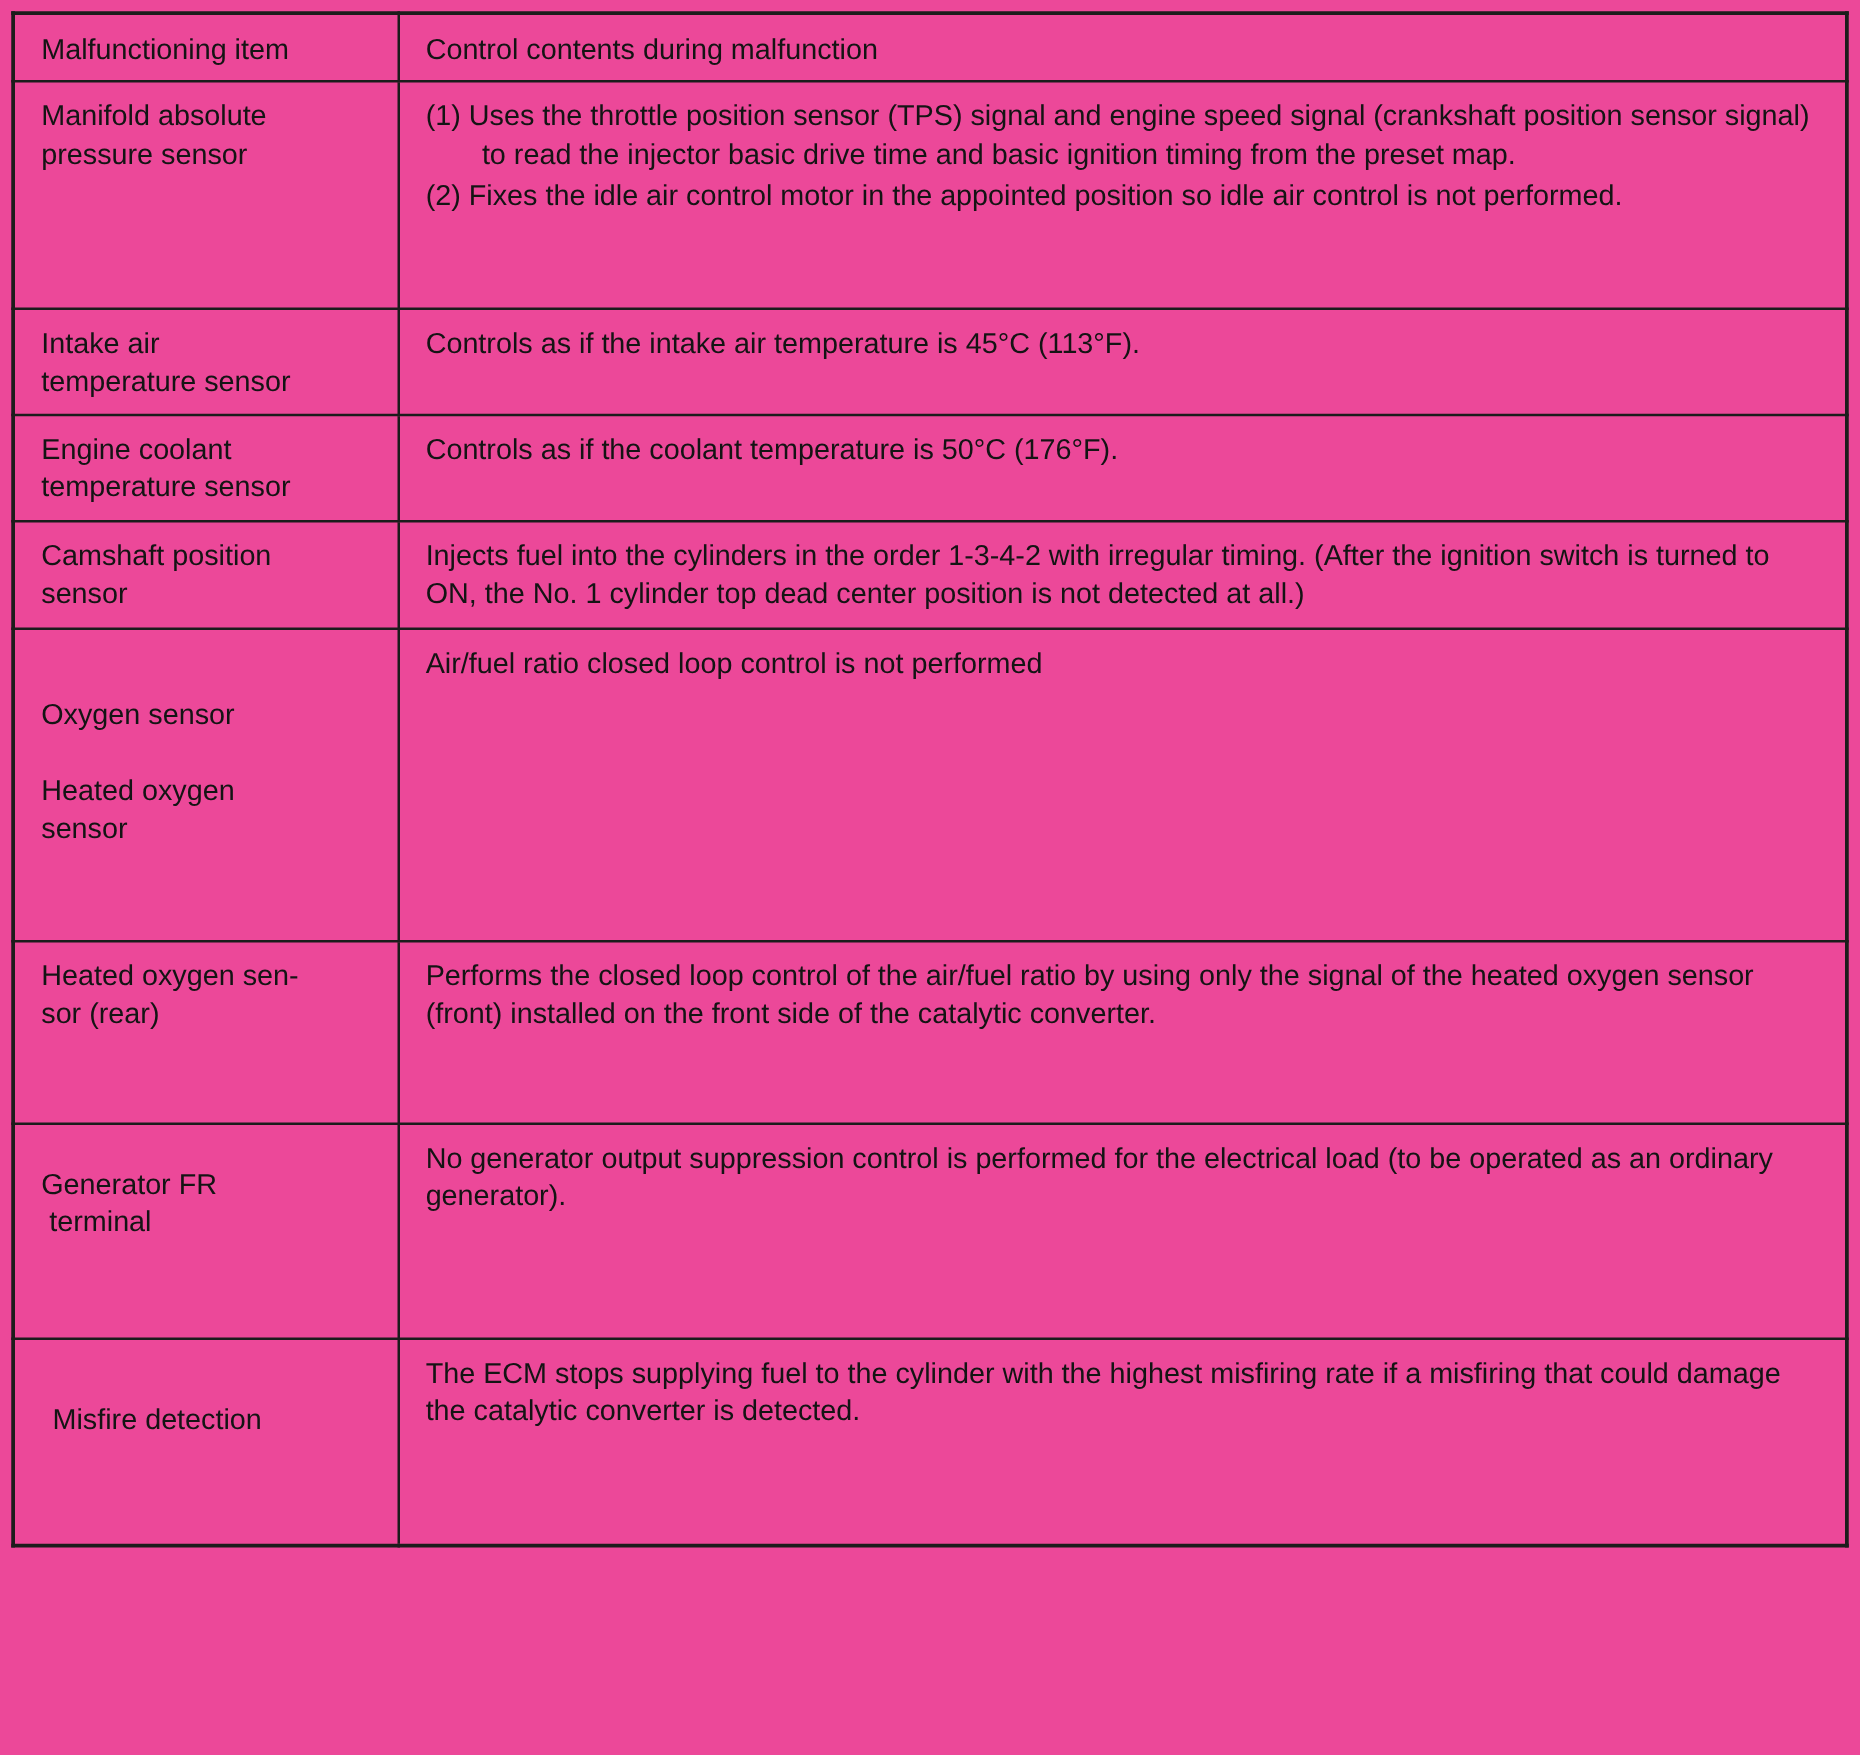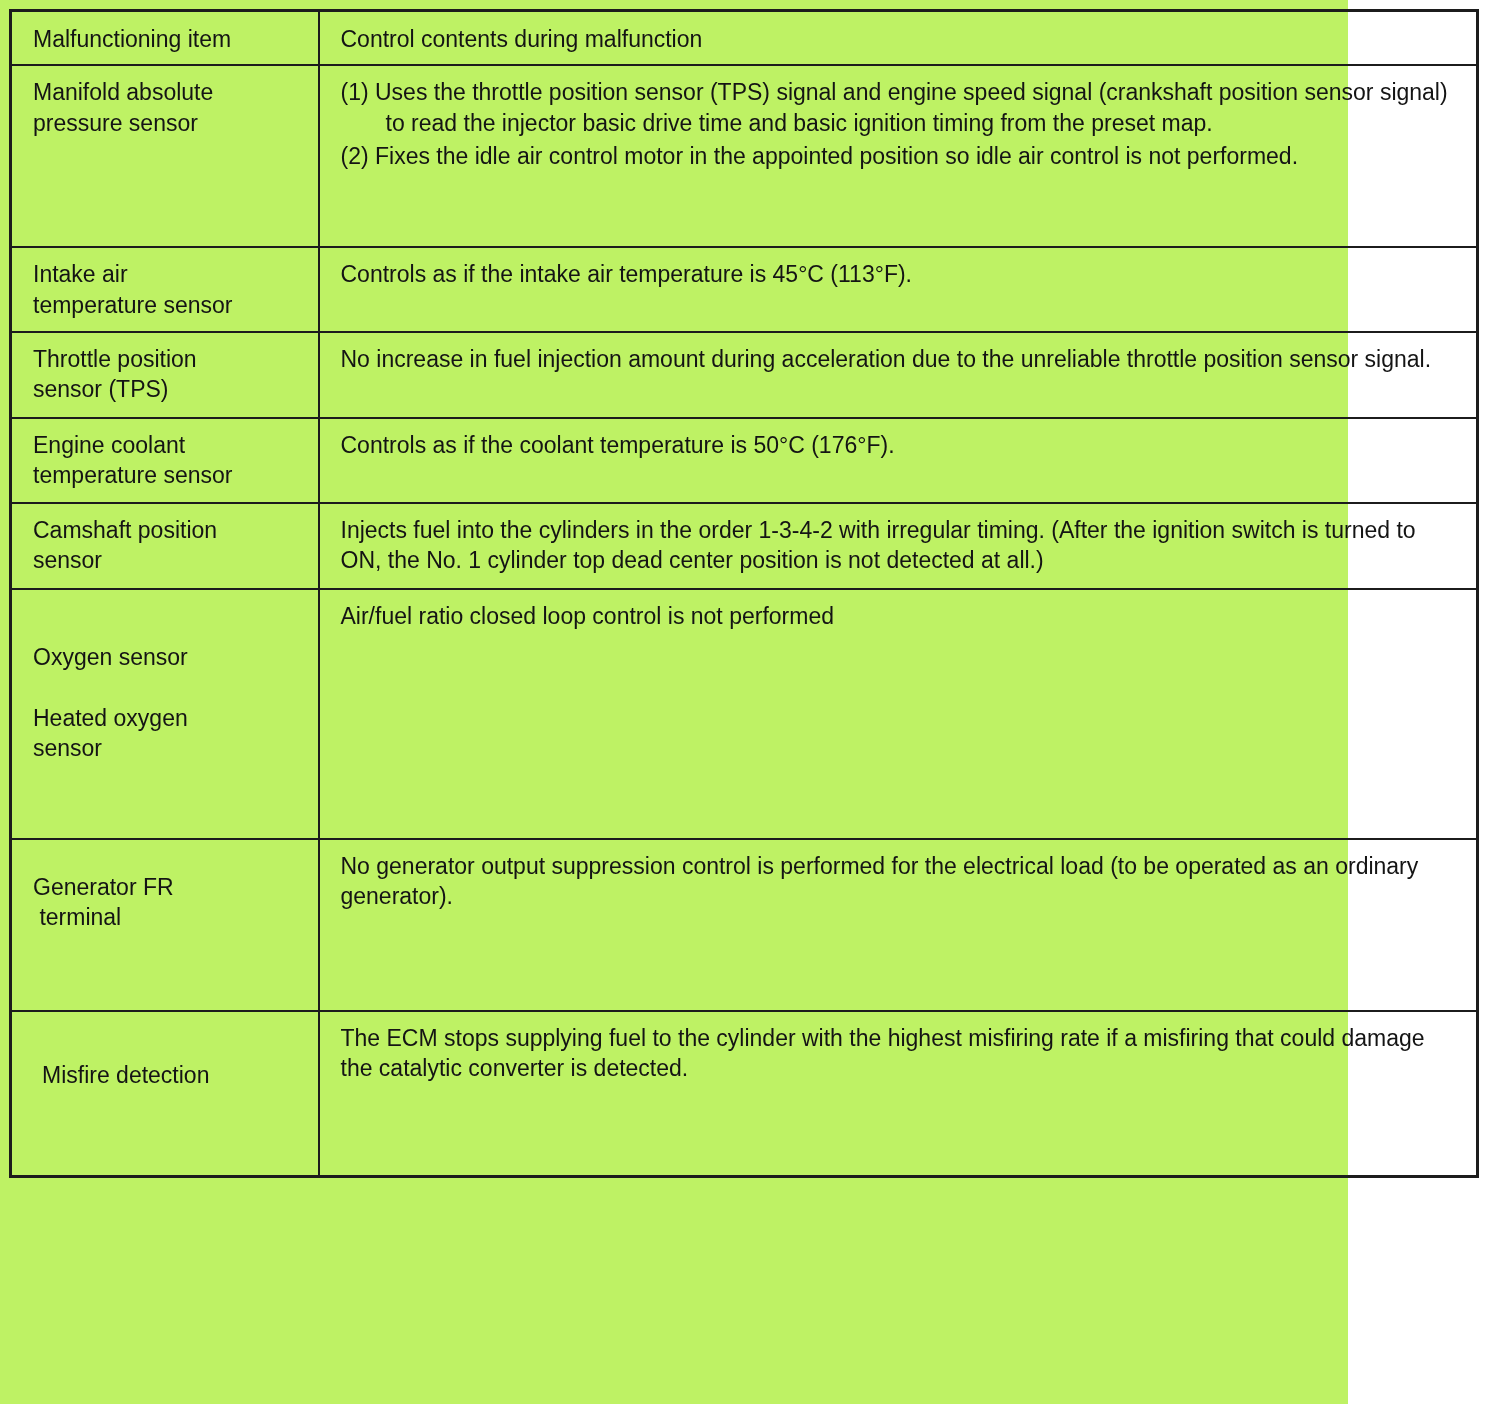--- a/index.html
+++ b/index.html
@@ -1,21 +1,21 @@
 <!DOCTYPE html>
 <html><head>
 <meta charset="utf-8">
 <style>
   * { box-sizing: border-box; }
   html, body { margin: 0; padding: 0; background: #ffffff; }
   .page {
     position: relative;
-    width: 1348px;
+    width: 1488px;
     height: 1404px;
-    background: #bef264;
+    background: #ec4899;
     font-family: "Liberation Sans", sans-serif;
     color: #141414;
     padding: 9px 9px 0 9px;
   }
   table.malfunction-table {
     border-collapse: collapse;
     table-layout: fixed;
     width: 1470px;
     border: 3px solid #1c1c1c;
     font-size: 23px;
@@ -66,42 +66,42 @@
         <td class="cell-content">
           <div class="numbered">(1) Uses the throttle position sensor (TPS) signal and engine speed signal (crankshaft position sensor signal) to read the injector basic drive time and basic ignition timing from the preset map.</div>
           <div class="numbered">(2) Fixes the idle air control motor in the appointed position so idle air control is not performed.</div>
         </td>
       </tr>
       <tr style="height:84px;">
         <td class="cell-item">Intake air
 temperature sensor</td>
         <td class="cell-content">Controls as if the intake air temperature is 45°C (113°F).</td>
       </tr>
-      <tr style="height:86px;">
-        <td class="cell-item">Throttle position
-sensor (TPS)</td>
-        <td class="cell-content">No increase in fuel injection amount during acceleration due to the unreliable throttle position sensor signal.</td>
-      </tr>
       <tr style="height:84px;">
         <td class="cell-item">Engine coolant
 temperature sensor</td>
         <td class="cell-content">Controls as if the coolant temperature is 50°C (176°F).</td>
       </tr>
       <tr style="height:86px;">
         <td class="cell-item">Camshaft position
 sensor</td>
         <td class="cell-content">Injects fuel into the cylinders in the order 1-3-4-2 with irregular timing. (After the ignition switch is turned to ON, the No. 1 cylinder top dead center position is not detected at all.)</td>
       </tr>
       <tr style="height:250px;">
         <td class="cell-item pt-oxygen">Oxygen sensor
 
 Heated oxygen
 sensor</td>
         <td class="cell-content">Air/fuel ratio closed loop control is not performed</td>
       </tr>
+      <tr style="height:146px;">
+        <td class="cell-item">Heated oxygen sen-
+sor (rear)</td>
+        <td class="cell-content">Performs the closed loop control of the air/fuel ratio by using only the signal of the heated oxygen sensor (front) installed on the front side of the catalytic converter.</td>
+      </tr>
       <tr style="height:172px;">
         <td class="cell-item pt-generator">Generator FR
  terminal</td>
         <td class="cell-content">No generator output suppression control is performed for the electrical load (to be operated as an ordinary generator).</td>
       </tr>
       <tr style="height:166px;">
         <td class="cell-item pt-misfire">Misfire detection</td>
         <td class="cell-content">The ECM stops supplying fuel to the cylinder with the highest misfiring rate if a misfiring that could damage the catalytic converter is detected.</td>
       </tr>
     </tbody>

